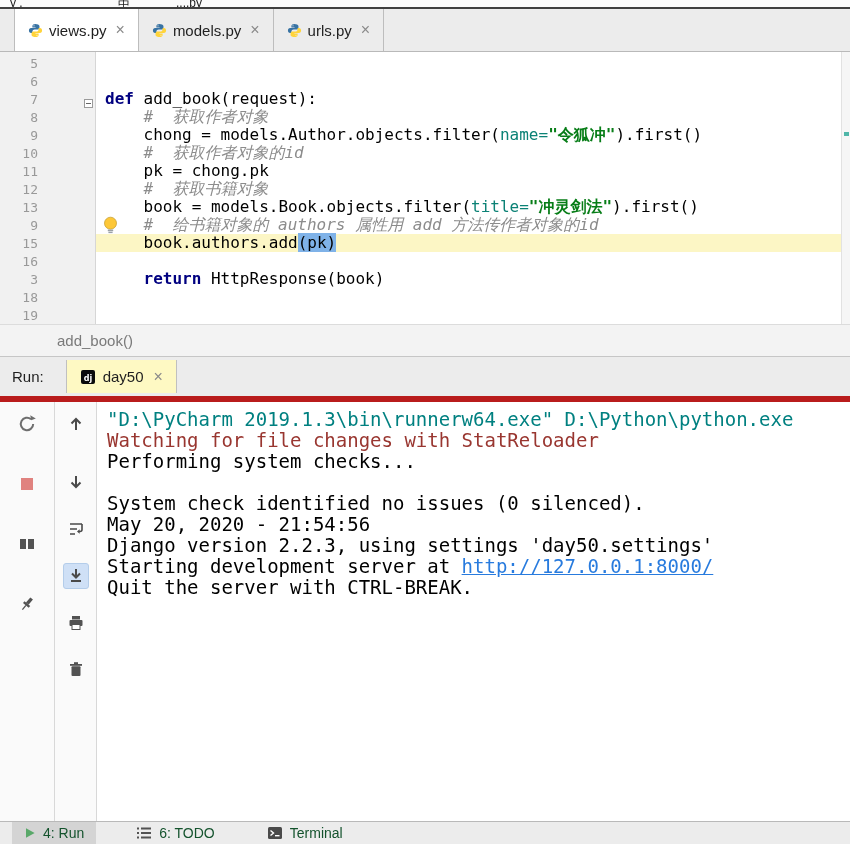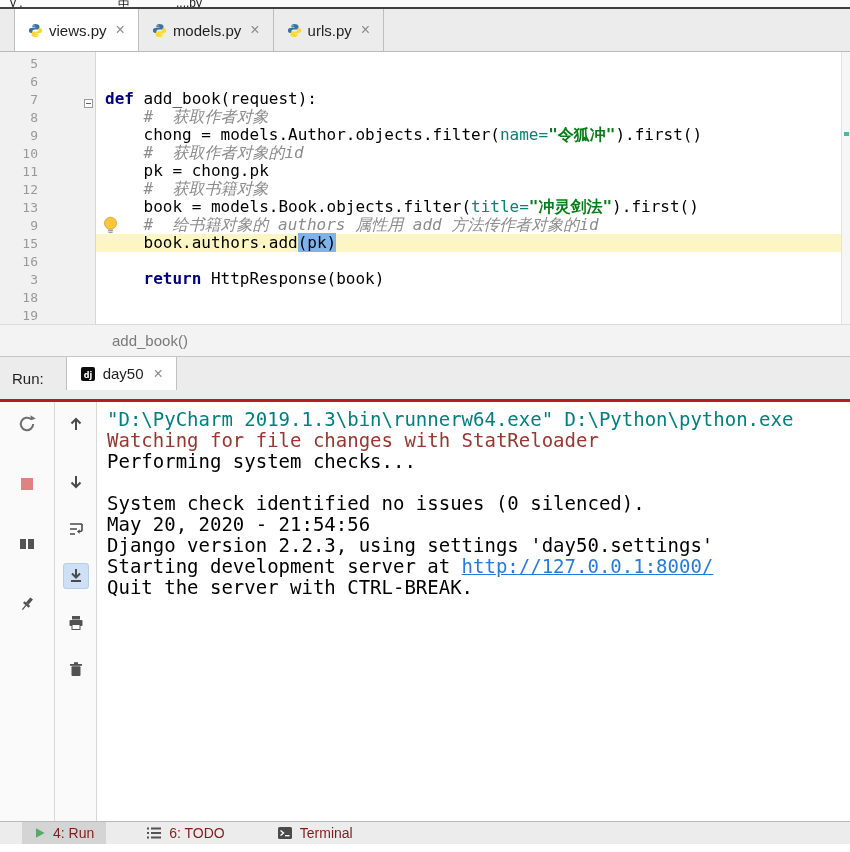--- a/index.html
+++ b/index.html
@@ -34,46 +34,46 @@
   .tk-k { color:var(--kw); font-weight:bold; }
   .tk-c { color:var(--comment); font-style:italic; }
   .tk-s { color:var(--string); font-weight:bold; }
   .tk-a { color:var(--kwarg); }
   .tk-sel { color:#000; background:var(--selection); }
   .bulb { position:absolute; left:6px; z-index:2; }
   .stripe { position:absolute; right:0; top:0; width:9px; height:100%; background:#f6f6f6; border-left:1px solid #e2e2e2; }
   .stripe .mark { position:absolute; left:2px; top:80px; width:5px; height:4px; background:#4fb6a8; }
 
   
-  .crumb { height:33px; background:#f3f3f3; border-top:1px solid #dcdcdc; border-bottom:1px solid #c6c6c6; display:flex; align-items:center; padding-left:112px; font-size:15px; color:#7a7a7a; }
-
-  
-  .run-header { height:45px; background:#ececec; border-bottom:3px solid #b91c1c; display:flex; align-items:flex-start; }
+  .crumb { height:33px; background:#f3f3f3; border-top:1px solid #dcdcdc; border-bottom:1px solid #c6c6c6; display:flex; align-items:center; padding-left:57px; font-size:15px; color:#7a7a7a; }
+
+  
+  .run-header { height:45px; background:#ececec; border-bottom:6px solid #b91c1c; display:flex; align-items:center; }
   .run-label { align-self:center; padding:0 22px 0 12px; font-size:15px; color:#1f1f1f; }
-  .run-tab { display:flex; align-items:center; gap:7px; padding:8px 13px; background:#ffffff; border-left:1px solid #c0c0c0; border-right:1px solid #c0c0c0; font-size:15px; color:#1f1f1f; }
+  .run-tab { display:flex; align-items:center; gap:7px; padding:8px 13px; background:#fef9c3; border-left:1px solid #c0c0c0; border-right:1px solid #c0c0c0; font-size:15px; color:#1f1f1f; }
 
   
   .run-body { height:419px; display:flex; background:#fff; }
   .tb { flex:none; display:flex; flex-direction:column; align-items:center; padding-top:9px; background:#fafafa; }
   .tb1 { width:55px; border-right:1px solid #d8d8d8; }
   .tb2 { width:42px; border-right:1px solid #d8d8d8; }
   .tbi { width:26px; height:26px; display:flex; align-items:center; justify-content:center; border-radius:3px; }
   .tb1 .tbi { margin-bottom:34px; }
   .tb2 .tbi:nth-child(1) { margin-bottom:32px; }
   .tb2 .tbi { margin-bottom:21px; }
   .tbi.sel { background:#cfe0f6; border:1px solid #b4cdea; }
   .console { flex:1; padding:7px 0 0 10px; font-family:"DejaVu Sans Mono",monospace; font-size:19px; line-height:21px; white-space:pre; overflow:hidden; color:#000; }
   .cline { height:21px; }
   .cl-plain { color:#000; }
   .cl-cmd { color:var(--cmd); }
   .cl-err { color:var(--err); }
   .cl-link { color:var(--link); text-decoration:underline; }
 
   
-  .statusbar { height:23px; background:#ececec; border-top:1px solid #b9b9b9; display:flex; align-items:stretch; padding-left:22px; font-size:14px; color:#7f1d1d; overflow:hidden; }
+  .statusbar { height:23px; background:#ececec; border-top:1px solid #b9b9b9; display:flex; align-items:stretch; padding-left:12px; font-size:14px; color:#14532d; overflow:hidden; }
   .sb-item { display:flex; align-items:center; gap:7px; padding:0 12px; margin-right:28px; }
   .sb-item.active { background:#d4d4d4; }
 </style>
 </head>
 <body>
 
 <div class="top-strip">
     <span class="frag">y .</span>
     <span class="frag">中</span>
     <span class="frag">....py</span>

